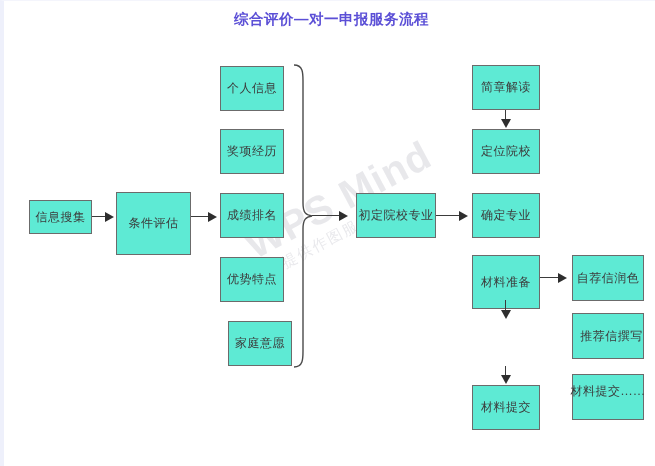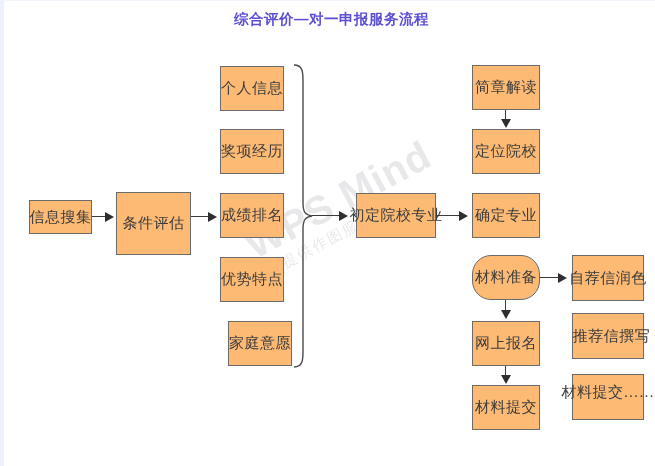--- a/index.html
+++ b/index.html
@@ -39,26 +39,26 @@
     opacity:.55;
     pointer-events:none;
     user-select:none;
   }
   .wm-main{font-size:40px;font-weight:bold;letter-spacing:1px;line-height:1;color:#d6d6dc;}
   .wm-sub{font-size:15px;margin-top:2px;margin-left:6px;color:#d8d8de;letter-spacing:2px;}
   
   .node{
     position:absolute;
     box-sizing:border-box;
-    background:#fdba74;
+    background:#5eead4;
     border:1.3px solid #6b6b6b;
     display:flex;
     align-items:center;
     justify-content:center;
-    font-size:15px;
+    font-size:12px;
     color:#3c3c3c;
     letter-spacing:.5px;
     white-space:nowrap;
     font-family:Liberation Serif, serif;
   }
   .node.topalign{align-items:flex-start;padding-top:8px;}
   
   .line{position:absolute;background:#3b3b3b;}
   .hline{height:1.4px;}
   .vline{width:1.4px;}
@@ -98,22 +98,21 @@
   <div class="node" style="left:216px;top:128px;width:64px;height:45px;">奖项经历</div>
   <div class="node" style="left:216px;top:192px;width:64px;height:45px;">成绩排名</div>
   <div class="node" style="left:216px;top:256px;width:64px;height:45px;">优势特点</div>
   <div class="node" style="left:224px;top:320px;width:64px;height:45px;">家庭意愿</div>
 
   <div class="node" style="left:352px;top:192px;width:80px;height:45px;">初定院校专业</div>
 
   <div class="node" style="left:468px;top:64px;width:68px;height:45px;">简章解读</div>
   <div class="node" style="left:468px;top:128px;width:68px;height:45px;">定位院校</div>
   <div class="node" style="left:468px;top:192px;width:68px;height:45px;">确定专业</div>
-  <div class="node" style="left:468px;top:254px;width:68px;height:45px;border-radius:19px;">材料准备</div>
-  <div class="node" style="left:468px;top:320px;width:68px;height:45px;">网上报名</div>
+  <div class="node" style="left:468px;top:254px;width:68px;height:54px;">材料准备</div>
   <div class="node" style="left:468px;top:384px;width:68px;height:45px;">材料提交</div>
 
   <div class="node" style="left:568px;top:254px;width:72px;height:46px;">自荐信润色</div>
   <div class="node" style="left:568px;top:312px;width:72px;height:46px;padding-left:7px;">推荐信撰写</div>
   <div class="node topalign" style="left:568px;top:373px;width:72px;height:46px;">材料提交……</div>
 
   <div class="line hline" style="left:88px;top:215px;width:15px;"></div>
   <div class="arrow-r" style="left:101px;top:211px;"></div>
 
   <div class="line hline" style="left:187px;top:215px;width:18px;"></div>

